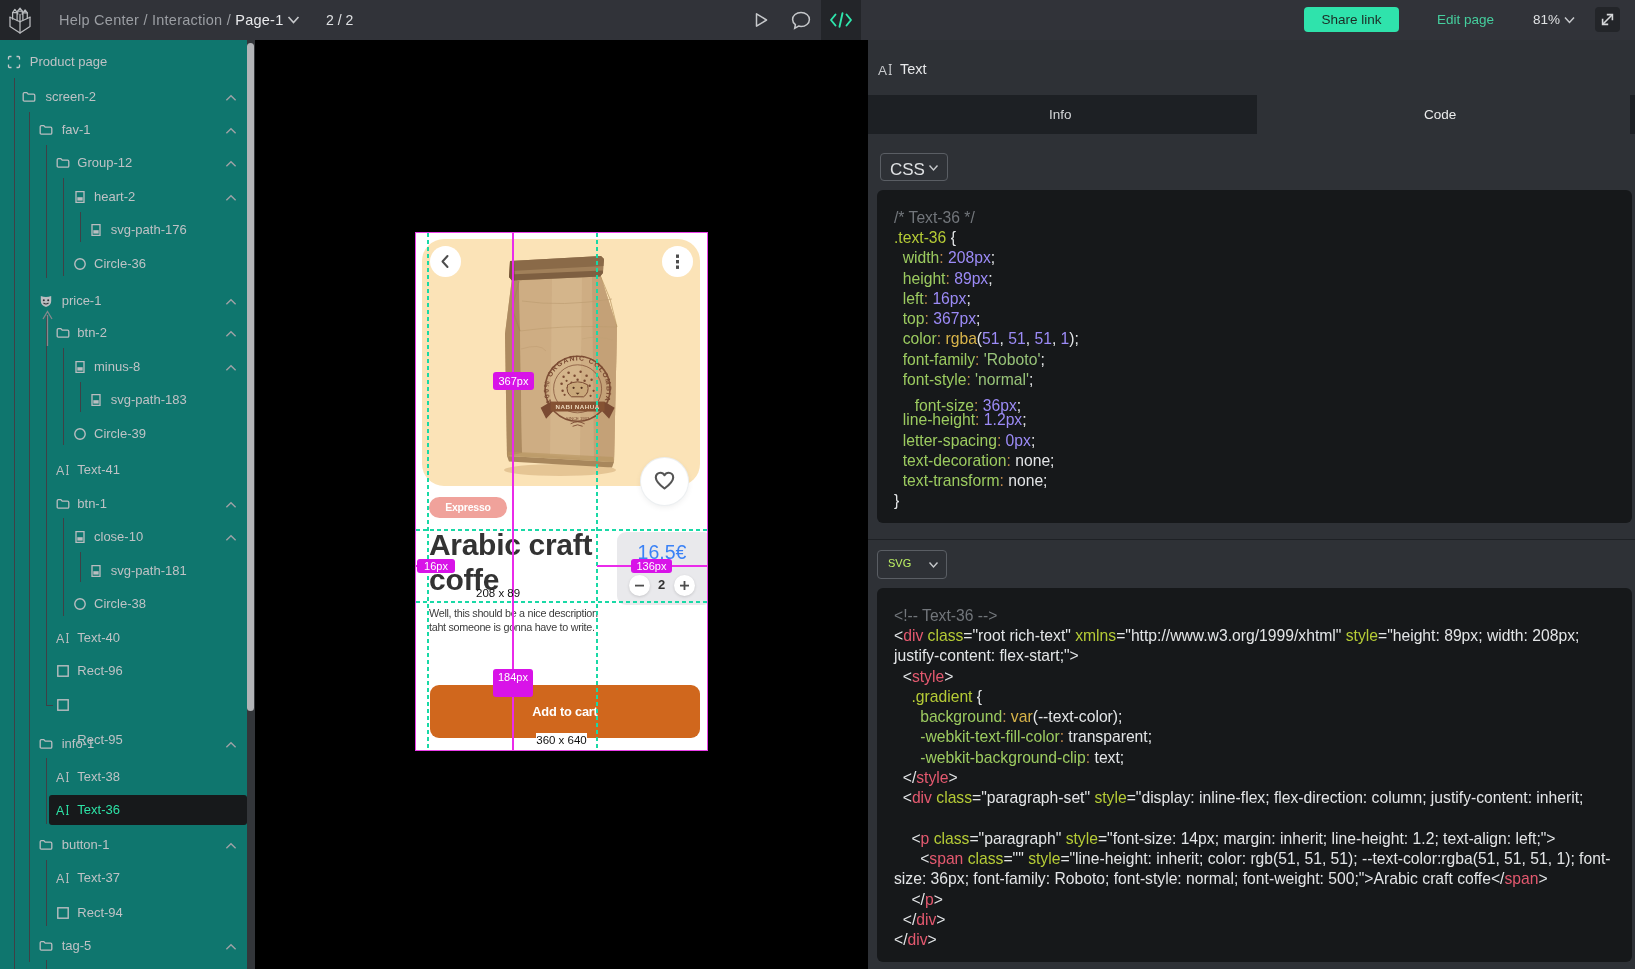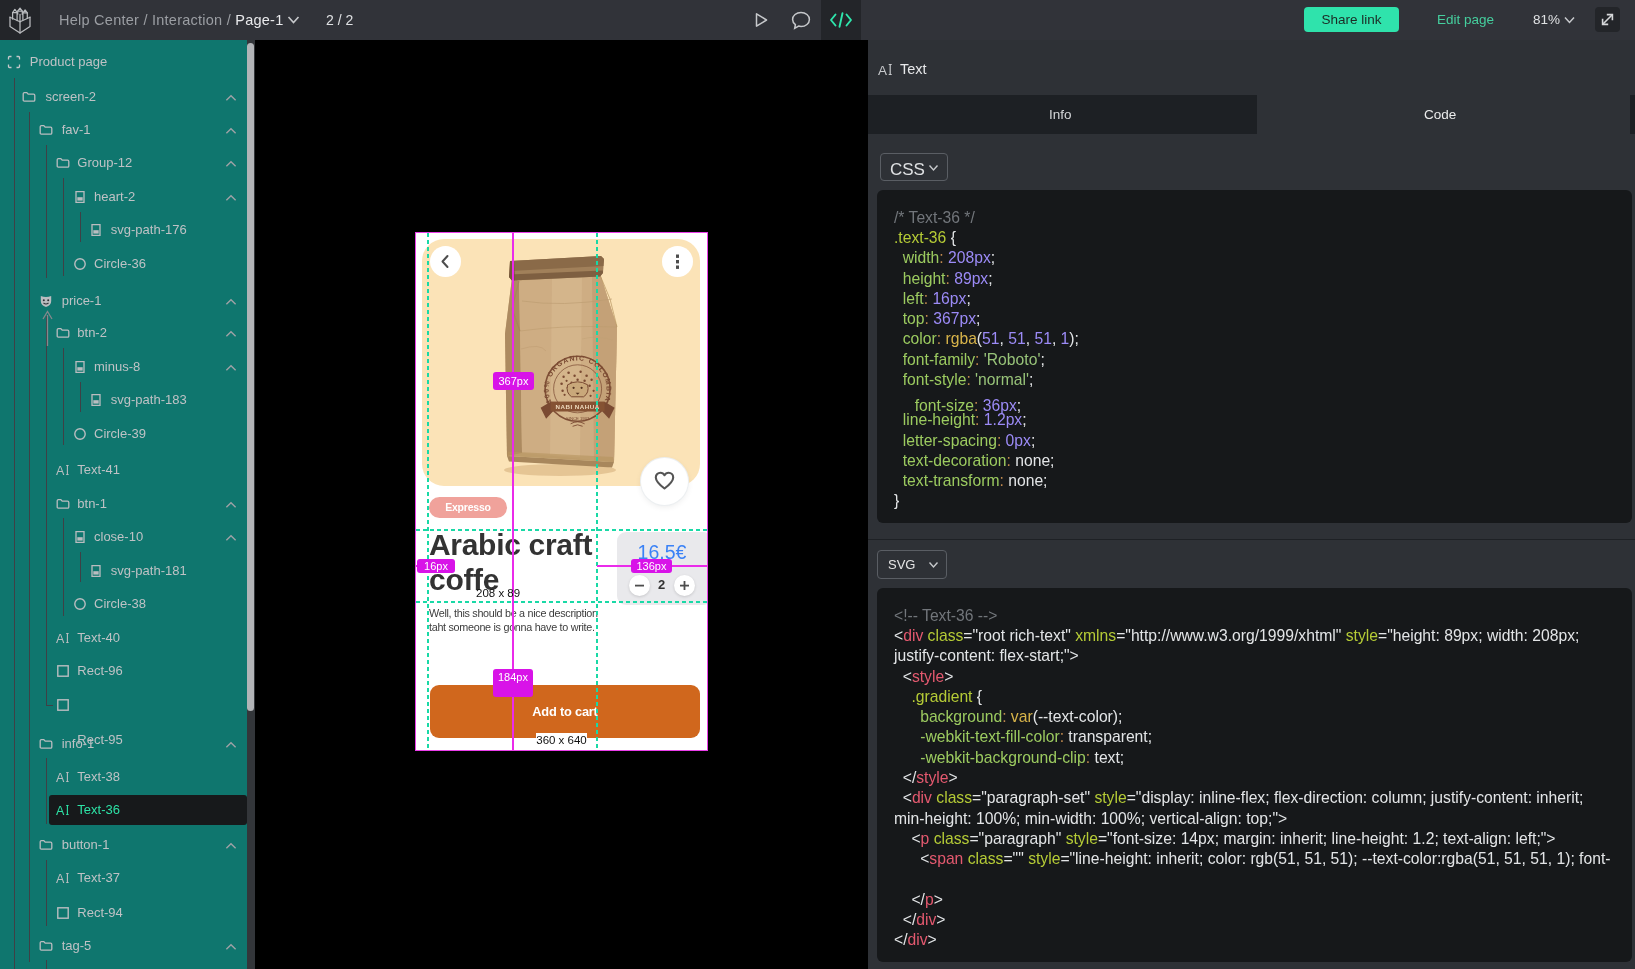--- a/index.html
+++ b/index.html
@@ -407,34 +407,34 @@
 <div class="codeline" style="left:26px;top:309.62px;"><span class="cp">  font-family</span><span class="co">:</span><span class="cw"> </span><span class="cs">'Roboto'</span><span class="cw">;</span></div>
 <div class="codeline" style="left:26px;top:329.88px;"><span class="cp">  font-style</span><span class="co">:</span><span class="cw"> </span><span class="cs">'normal'</span><span class="cw">;</span></div>
 <div class="codeline" style="left:38px;top:350.14px;margin-top:6px;"><span class="cp">  font-size</span><span class="co">:</span><span class="cw"> </span><span class="cn">36px</span><span class="cw">;</span></div>
 <div class="codeline" style="left:26px;top:370.40000000000003px;"><span class="cp">  line-height</span><span class="co">:</span><span class="cw"> </span><span class="cn">1.2px</span><span class="cw">;</span></div>
 <div class="codeline" style="left:26px;top:390.66px;"><span class="cp">  letter-spacing</span><span class="co">:</span><span class="cw"> </span><span class="cn">0px</span><span class="cw">;</span></div>
 <div class="codeline" style="left:26px;top:410.92px;"><span class="cp">  text-decoration</span><span class="co">:</span><span class="cw"> </span><span class="cw">none;</span></div>
 <div class="codeline" style="left:26px;top:431.18px;"><span class="cp">  text-transform</span><span class="co">:</span><span class="cw"> </span><span class="cw">none;</span></div>
 <div class="codeline" style="left:26px;top:451.44000000000005px;"><span class="cw">}</span></div>
 <div class="abs" style="left:0;top:498.5px;width:767px;height:1.5px;background:#1e2125;"></div>
 <div class="abs" style="left:9px;top:510px;width:70px;height:29px;border:1px solid #5a5e64;border-radius:4px;"></div>
-<div class="abs" style="left:20px;top:517px;font-size:13px;color:#e5e5e5;">SVG</div>
+<div class="abs" style="left:20px;top:517px;font-size:11px;color:#bef264;">SVG</div>
 <svg class="abs" style="left:60px;top:521px;" width="11" height="8" viewBox="0 0 11 8">
         <path d="M1.5 1.5 L5.5 6 L9.5 1.5" stroke="#c7c9cc" stroke-width="1.4" fill="none"></path>
       </svg>
 <div class="abs" style="left:9px;top:548px;width:755px;height:374px;border-radius:6px;background:#16181a;"></div>
 <div class="codeline" style="left:26px;top:565.9px;"><span class="cg">&lt;!-- Text-36 --&gt;</span></div>
 <div class="codeline" style="left:26px;top:586.16px;"><span class="cw">&lt;</span><span class="ct">div</span><span class="cw"> </span><span class="cl">class</span><span class="cw">="root rich-text" </span><span class="cl">xmlns</span><span class="cw">="http://www.w3.org/1999/xhtml" </span><span class="cl">style</span><span class="cw">="height: 89px; width: 208px;</span></div>
 <div class="codeline" style="left:26px;top:606.42px;"><span class="cw">justify-content: flex-start;"&gt;</span></div>
 <div class="codeline" style="left:26px;top:626.68px;"><span class="cw">  &lt;</span><span class="ct">style</span><span class="cw">&gt;</span></div>
 <div class="codeline" style="left:26px;top:646.9399999999999px;"><span class="cl">    .gradient</span><span class="cw"> {</span></div>
 <div class="codeline" style="left:26px;top:667.2px;"><span class="cp">      background</span><span class="co">:</span><span class="cw"> </span><span class="cf">var</span><span class="cw">(--text-color);</span></div>
 <div class="codeline" style="left:26px;top:687.46px;"><span class="cp">      -webkit-text-fill-color</span><span class="co">:</span><span class="cw"> transparent;</span></div>
 <div class="codeline" style="left:26px;top:707.72px;"><span class="cp">      -webkit-background-clip</span><span class="co">:</span><span class="cw"> text;</span></div>
 <div class="codeline" style="left:26px;top:727.98px;"><span class="cw">  &lt;/</span><span class="ct">style</span><span class="cw">&gt;</span></div>
 <div class="codeline" style="left:26px;top:748.24px;"><span class="cw">  &lt;</span><span class="ct">div</span><span class="cw"> </span><span class="cl">class</span><span class="cw">="paragraph-set" </span><span class="cl">style</span><span class="cw">="display: inline-flex; flex-direction: column; justify-content: inherit;</span></div>
-<div class="codeline" style="left:26px;top:768.5px;"><span class="cw">min-height: 100%; min-width: 100%; vertical-align: top;"&gt;</span></div>
 <div class="codeline" style="left:26px;top:788.76px;"><span class="cw">    &lt;</span><span class="ct">p</span><span class="cw"> </span><span class="cl">class</span><span class="cw">="paragraph" </span><span class="cl">style</span><span class="cw">="font-size: 14px; margin: inherit; line-height: 1.2; text-align: left;"&gt;</span></div>
 <div class="codeline" style="left:26px;top:809.02px;"><span class="cw">      &lt;</span><span class="ct">span</span><span class="cw"> </span><span class="cl">class</span><span class="cw">="" </span><span class="cl">style</span><span class="cw">="line-height: inherit; color: rgb(51, 51, 51); --text-color:rgba(51, 51, 51, 1); font-</span></div>
+<div class="codeline" style="left:26px;top:829.28px;"><span class="cw">size: 36px; font-family: Roboto; font-style: normal; font-weight: 500;"&gt;Arabic craft coffe&lt;/</span><span class="ct">span</span><span class="cw">&gt;</span></div>
 <div class="codeline" style="left:26px;top:849.54px;"><span class="cw">    &lt;/</span><span class="ct">p</span><span class="cw">&gt;</span></div>
 <div class="codeline" style="left:26px;top:869.8px;"><span class="cw">  &lt;/</span><span class="ct">div</span><span class="cw">&gt;</span></div>
 <div class="codeline" style="left:26px;top:890.06px;"><span class="cw">&lt;/</span><span class="ct">div</span><span class="cw">&gt;</span></div>
 </div>
 </div>
 </body></html>

